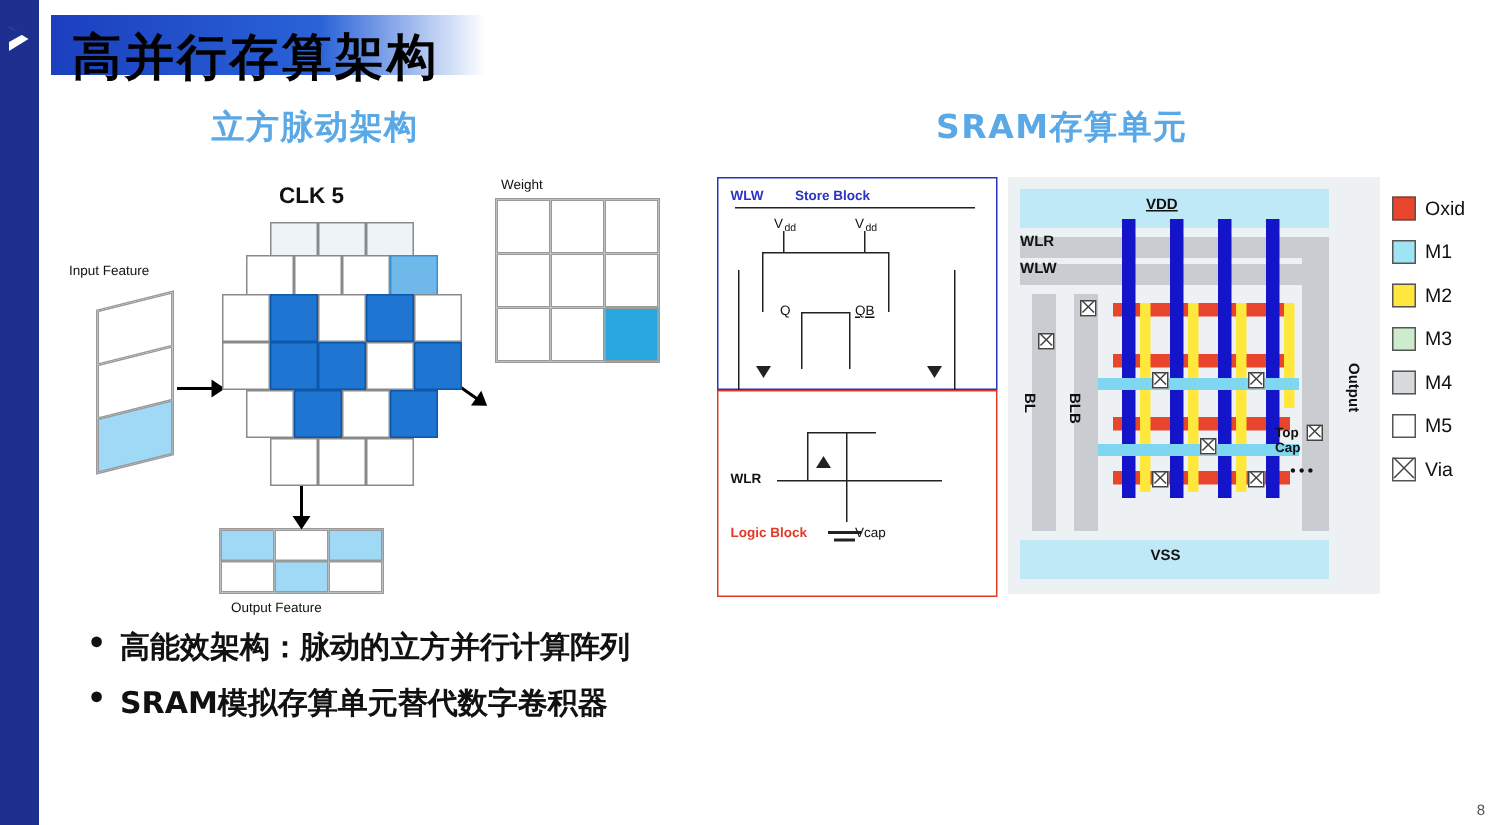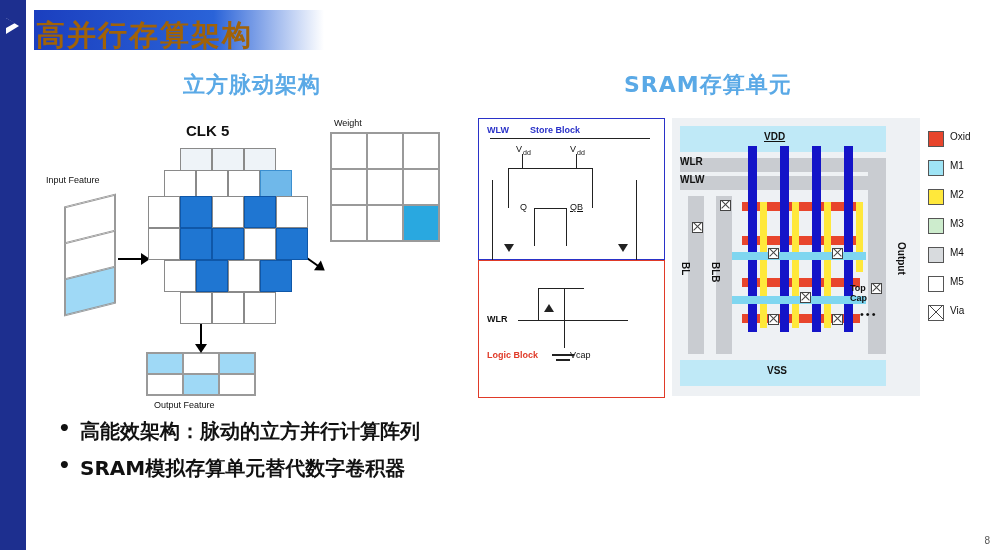--- a/index.html
+++ b/index.html
@@ -12,38 +12,38 @@
   .slide{position:absolute;inset:0;background:#fff;}
   
   .rail{position:absolute;left:0;top:0;width:26px;height:550px;background:#1d2f8f;}
   .rail-inner{position:absolute;left:26px;top:0;width:4px;height:550px;background:#ffffff;}
   
   .titlebar{
     position:absolute;left:34px;top:10px;width:290px;height:40px;
     background:linear-gradient(90deg,#1b3fbf 0%, #2a63d8 62%, #ffffff 100%);
   }
   .title-text{
-    position:absolute;left:36px;top:16px;
-    font-size:29px;font-weight:bold;color:#a16207;letter-spacing:2px;
+    position:absolute;left:48px;top:16px;
+    font-size:33px;font-weight:bold;color:#000000;letter-spacing:2px;
     font-family:"DejaVu Sans","Liberation Sans",sans-serif;
   }
   .bullet-arrow{
     position:absolute;left:6px;top:18px;width:0;height:0;
     border-left:13px solid #ffffff;border-top:8px solid transparent;border-bottom:8px solid transparent;
   }
   .bullet-arrow::after{
     content:"";position:absolute;left:-13px;top:-8px;width:0;height:0;
     border-left:9px solid #1d2f8f;border-top:5px solid transparent;border-bottom:5px solid transparent;
   }
   
   .sec-head{
     position:absolute;font-size:22px;font-weight:bold;color:#5aa9e6;
     font-family:"DejaVu Sans","Liberation Sans",sans-serif;letter-spacing:1px;
   }
-  #sec-left{left:141px;top:70px;margin-left:42px;}
+  #sec-left{left:141px;top:70px;}
   #sec-right{left:624px;top:70px;}
 
   
   .left-panel{position:absolute;left:34px;top:110px;width:420px;height:310px;}
   .clk{position:absolute;left:152px;top:12px;font-size:15px;font-weight:bold;color:#111;}
   .weight-lbl{position:absolute;left:300px;top:8px;font-size:9px;color:#111;}
   .infeat{position:absolute;left:12px;top:65px;font-size:9px;color:#111;}
   .outres{position:absolute;left:120px;top:290px;font-size:9px;color:#111;}
 
   .grid3{position:absolute;border:1px solid #9a9a9a;display:grid;background:#fff;}
@@ -90,21 +90,21 @@
   .via{position:absolute;width:9px;height:9px;background:#fff;border:1px solid #444;}
   .via::before,.via::after{content:"";position:absolute;left:-1px;top:3px;width:11px;height:1px;background:#444;}
   .via::before{transform:rotate(45deg);}
   .via::after{transform:rotate(-45deg);}
   .lay-txt{position:absolute;font-size:10px;color:#111;font-weight:bold;}
 
   
   .legend{position:absolute;left:928px;top:128px;width:68px;}
   .lg-row{position:relative;height:29px;}
   .lg-sw{position:absolute;left:0;top:3px;width:14px;height:14px;border:1px solid #555;}
-  .lg-tx{position:absolute;left:22px;top:3px;font-size:10px;color:#111;}
+  .lg-tx{position:absolute;left:22px;top:3px;font-size:13px;color:#111;}
 
   
   .bullets{position:absolute;left:54px;top:418px;width:700px;}
   .bl{position:relative;margin-bottom:10px;padding-left:26px;font-size:20px;color:#111;font-weight:bold;
       font-family:"DejaVu Sans","Liberation Sans",sans-serif;}
   .bl::before{content:"•";position:absolute;left:4px;top:-2px;font-size:20px;color:#111;}
 
   .pagenum{position:absolute;right:10px;bottom:4px;font-size:10px;color:#555;}
   
   .wm{position:absolute;right:14px;bottom:18px;opacity:.28;display:flex;align-items:center;gap:6px;}

